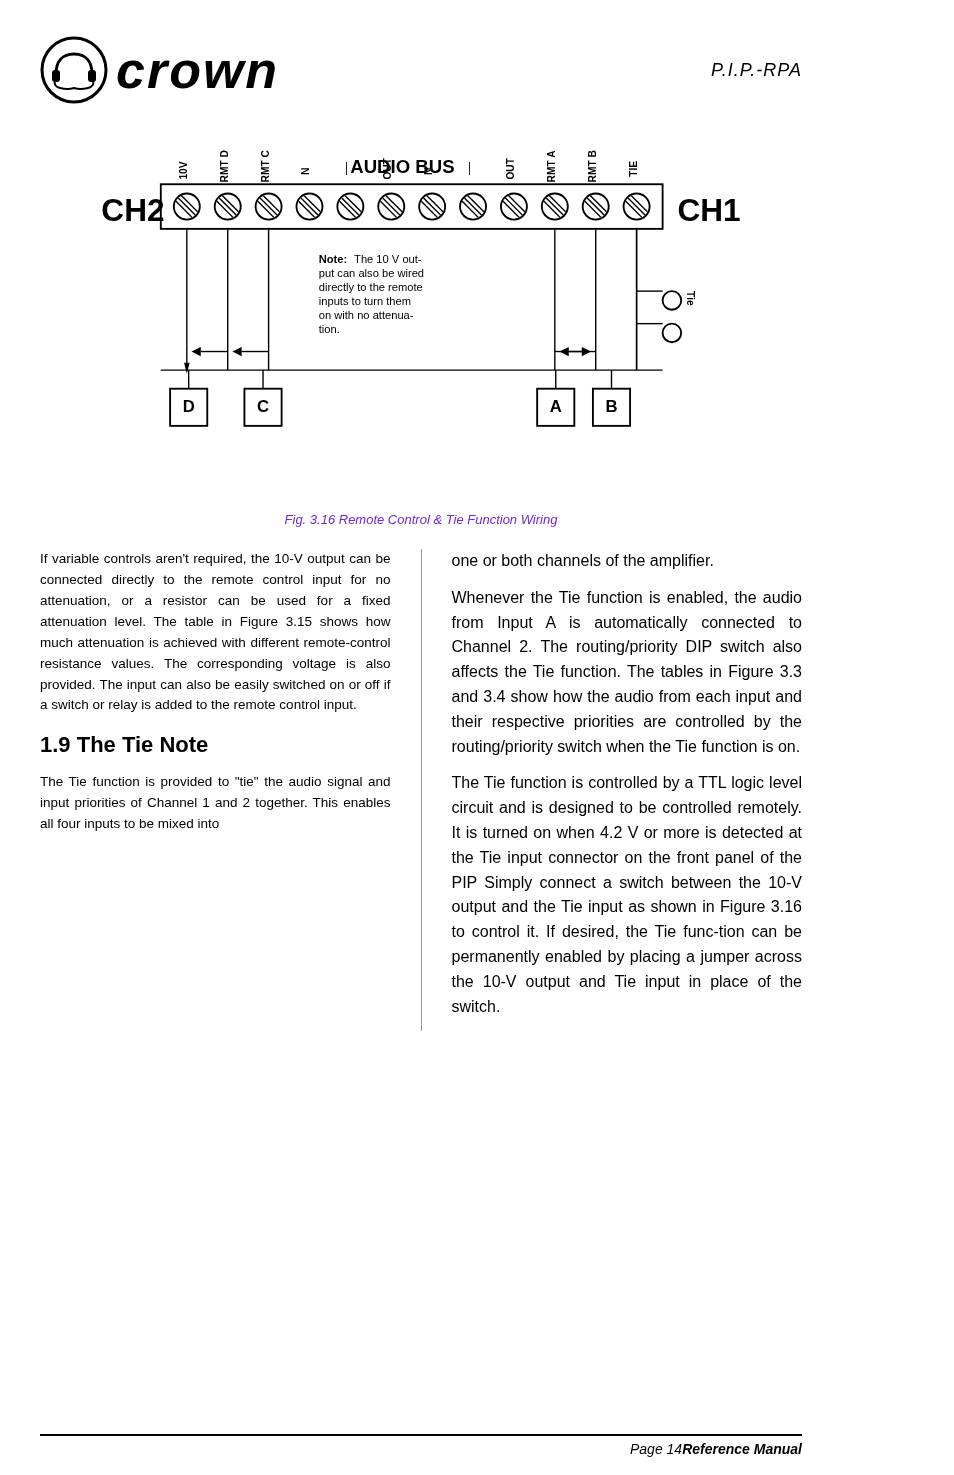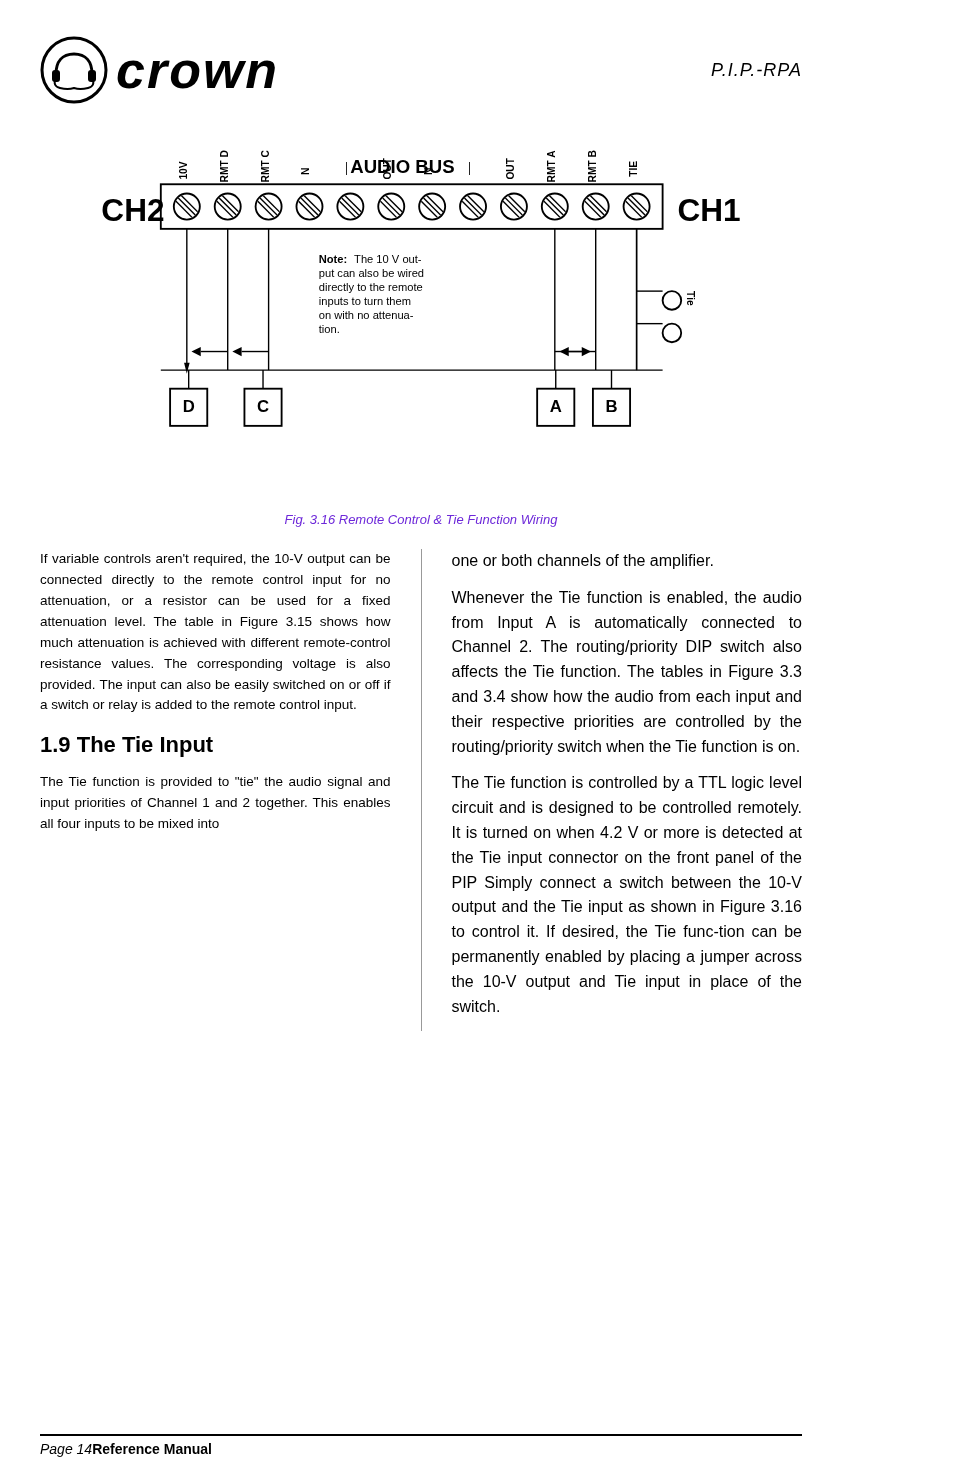--- a/index.html
+++ b/index.html
@@ -102,31 +102,32 @@
     }
 
     
     .footer {
       position: absolute;
       bottom: 18px;
       left: 40px;
       right: 40px;
       border-top: 2px solid #000;
       display: flex;
-      justify-content: flex-start;
+      justify-content: flex-end;
       padding-top: 5px;
     }
 
     .footer-left {
       font-style: italic;
       font-size: 14px;
     }
 
     .footer-right {
       font-weight: bold;
+      font-style: italic;
       font-size: 14px;
     }
 
     
     .col-divider {
       width: 1px;
       background: #999;
     }
 
     
@@ -385,21 +386,21 @@
   </div>
 
   <div class="diagram-caption">Fig. 3.16 Remote Control &amp; Tie Function Wiring</div>
 
   <div class="text-columns">
     <div class="col-left">
       <p>If variable controls aren't required, the 10-V output can be connected directly to the remote control input for no attenuation, or a resistor can be used for a fixed attenuation level. The table in Figure 3.15 shows how much attenuation is achieved with different remote-control resistance values. The corresponding voltage is also provided. The input can also be easily switched on or off if a switch or relay is added to the remote control input.</p>
       <div class="section-heading">
         <span>1.9</span>
         <span> </span>
-        <span>The Tie Input</span>
+        <span>The Tie Note</span>
       </div>
       <p>The Tie function is provided to "tie" the audio signal and input priorities of Channel 1 and 2 together. This enables all four inputs to be mixed into</p>
     </div>
 
     <div class="col-divider"></div>
 
     <div class="col-right">
       <p>one or both channels of the amplifier.</p>
       <p>Whenever the Tie function is enabled, the audio from Input A is automatically connected to Channel 2. The routing/priority DIP switch also affects the Tie function. The tables in Figure 3.3 and 3.4 show how the audio from each input and their respective priorities are controlled by the routing/priority switch when the Tie function is on.</p>
       <p>The Tie function is controlled by a TTL logic level circuit and is designed to be controlled remotely. It is turned on when 4.2 V or more is detected at the Tie input connector on the front panel of the PIP Simply connect a switch between the 10-V output and the Tie input as shown in Figure 3.16 to control it. If desired, the Tie func-tion can be permanently enabled by placing a jumper across the 10-V output and Tie input in place of the switch.</p>

